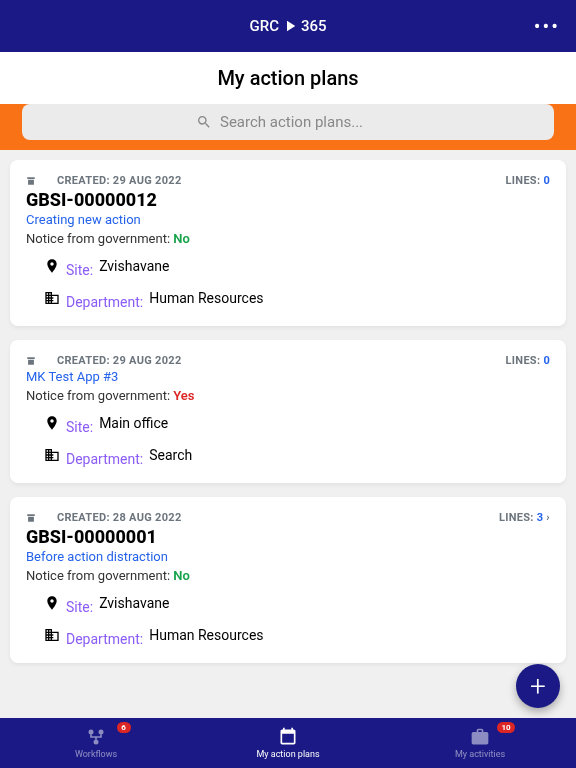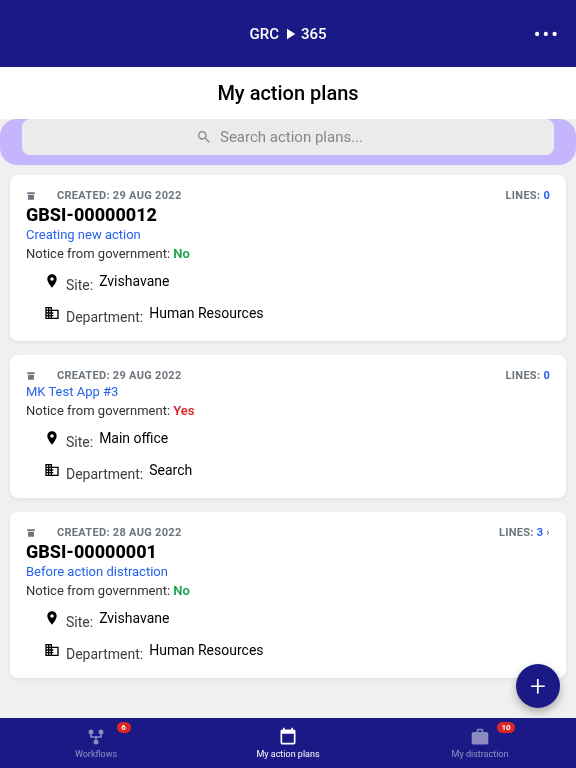--- a/index.html
+++ b/index.html
@@ -1,25 +1,25 @@
 <!DOCTYPE html>
 <html><head>
 <meta charset="utf-8">
 <style>
 * { margin: 0; padding: 0; box-sizing: border-box; font-family: -apple-system, BlinkMacSystemFont, "Segoe UI", Roboto, sans-serif; }
 body { width: 576px; height: 768px; background: #f0f0f0; overflow: hidden; position: relative; }
 
-.header { background: #1a1985; height: 67px; display: flex; align-items: center; justify-content: center; position: relative; }
+.header { background: #1a1985; height: 52px; display: flex; align-items: center; justify-content: center; position: relative; }
 .logo { color: white; font-size: 15px; font-weight: 500; display: flex; align-items: center; gap: 2px; }
 .logo svg { width: 18px; height: 18px; }
 .menu-dots { position: absolute; right: 16px; color: white; font-size: 20px; letter-spacing: 2px; cursor: pointer; }
 
 .title { text-align: center; font-size: 20px; font-weight: 500; padding: 14px 0; background: #fff; }
 
-.search-wrap { padding: 0 22px 10px; background: #c4b5fd; border-radius: 17px; }
+.search-wrap { padding: 0 22px 10px; background: #f97316; }
 .search { background: #ebebeb; border-radius: 8px; padding: 9px 12px; display: flex; align-items: center; gap: 8px; color: #888; font-size: 15px; justify-content: center; }
 .search svg { width: 16px; height: 16px; fill: #888; }
 .search-input { border: none; background: transparent; outline: none; font-size: 15px; color: #333; width: 160px; }
 .search-input::placeholder { color: #888; }
 
 .content { padding: 10px; background: #f0f0f0; }
 
 .card { background: #fff; border-radius: 8px; padding: 14px 16px 16px; margin-bottom: 14px; box-shadow: 0 2px 4px rgba(0,0,0,0.06); }
 .card-top { display: flex; justify-content: space-between; align-items: center; margin-bottom: 2px; }
 .created { color: #6c757d; font-size: 11px; font-weight: 700; letter-spacing: 0.3px; display: flex; align-items: center; gap: 21px; }
@@ -29,21 +29,21 @@
 .lines .chev { color: #6c757d; }
 
 .plan-id { font-size: 18px; font-weight: 800; margin-bottom: 2px; }
 .plan-name { color: #2563eb; font-size: 13px; margin-bottom: 4px; }
 .notice { font-size: 13px; color: #333; margin-bottom: 8px; }
 .notice .no { color: #16a34a; font-weight: 600; margin-top: 12px; }
 .notice .yes { color: #dc2626; font-weight: 600; }
 
 .info-row { display: flex; align-items: center; gap: 6px; margin-top: 8px; margin-left: 18px; font-size: 14px; }
 .info-row svg { width: 16px; height: 18px; fill: #000; flex-shrink: 0; }
-.info-label { color: #404040; margin-top: 8px; }
+.info-label { color: #8b5cf6; margin-top: 8px; }
 .info-value { color: #000; }
 
 .fab { position: absolute; bottom: 60px; right: 16px; width: 44px; height: 44px; border-radius: 50%; background: #1a1985; color: white; display: flex; align-items: center; justify-content: center; font-size: 28px; font-weight: 300; box-shadow: 0 4px 8px rgba(0,0,0,0.3); cursor: pointer; }
 
 .bottom-nav { position: absolute; bottom: 0; left: 0; right: 0; height: 50px; background: #1a1985; display: flex; }
 .nav-item { flex: 1; display: flex; flex-direction: column; align-items: center; justify-content: center; color: rgba(255,255,255,0.5); font-size: 9px; gap: 2px; cursor: pointer; position: relative; }
 .nav-item.active { color: white; }
 .nav-item svg { width: 22px; height: 20px; fill: currentColor; }
 .badge { position: absolute; top: 4px; right: 32%; background: #dc2626; color: white; border-radius: 8px; font-size: 8px; font-weight: 700; padding: 1px 4px; min-width: 14px; text-align: center; }
 </style>
@@ -176,15 +176,15 @@
         <path d="M19 3h-1V1h-2v2H8V1H6v2H5c-1.1 0-2 .9-2 2v14c0 1.1.9 2 2 2h14c1.1 0 2-.9 2-2V5c0-1.1-.9-2-2-2zm0 16H5V8h14v11z"></path>
         <text x="12" y="18" font-size="9" text-anchor="middle" fill="#1a1985" font-weight="700">31</text>
       </svg>
     <span>My action plans</span>
   </div>
   <div class="nav-item">
     <svg viewBox="0 0 24 24">
         <path d="M20 6h-4V4c0-1.1-.9-2-2-2h-4c-1.1 0-2 .9-2 2v2H4c-1.1 0-2 .9-2 2v11c0 1.1.9 2 2 2h16c1.1 0 2-.9 2-2V8c0-1.1-.9-2-2-2zM10 4h4v2h-4V4z"></path>
       </svg>
     <span class="badge">10</span>
-    <span>My distraction</span>
+    <span>My activities</span>
   </div>
 </div>
 
 </body></html>

